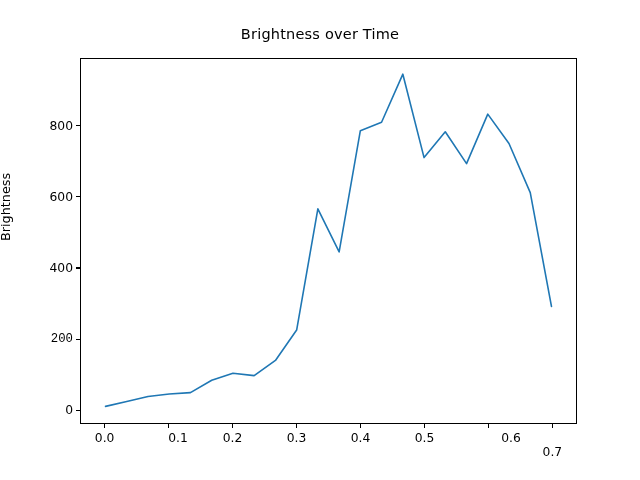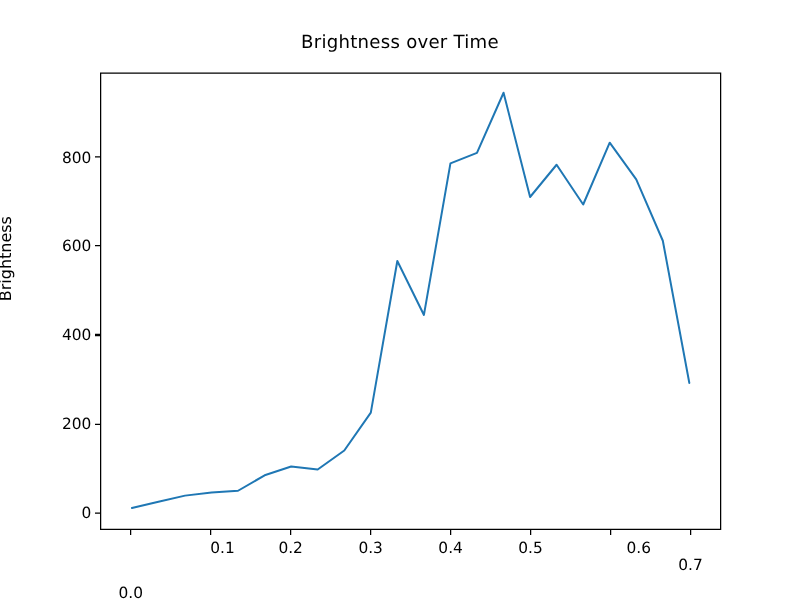--- a/index.html
+++ b/index.html
@@ -101,29 +101,29 @@
 
   <div id="chart-title">Brightness over Time</div>
 
   <div id="yaxis-label">Brightness</div>
 
 
   <div id="tick-layer">
       <div class="tick-mark ytick-mark" style="left: 76.4px; top: 409.592px;"></div>
       <div class="tick-label ytick-label" style="right: 567px; top: 410.142px;">0</div>
       <div class="tick-mark ytick-mark" style="left: 76.4px; top: 338.524px;"></div>
-      <div class="tick-label ytick-label" style="right: 567px; top: 339.074px;">200</div>
+      <div class="tick-label ytick-label" style="right: 567px; top: 339.074px; font-family: Liberation Mono, monospace;">200</div>
       <div class="tick-mark ytick-mark" style="left: 76.4px; top: 267.456px;"></div>
       <div class="tick-label ytick-label" style="right: 567px; top: 268.006px;">400</div>
       <div class="tick-mark ytick-mark" style="left: 76.4px; top: 196.388px;"></div>
       <div class="tick-label ytick-label" style="right: 567px; top: 196.938px;">600</div>
       <div class="tick-mark ytick-mark" style="left: 76.4px; top: 125.32px;"></div>
       <div class="tick-label ytick-label" style="right: 567px; top: 125.87px; margin-left: 36px;">800</div>
       <div class="tick-mark xtick-mark" style="left: 104.076px; top: 424px;"></div>
-      <div class="tick-label xtick-label" style="left: 104.626px; top: 431px; margin-top: 36px;">0.0</div>
+      <div class="tick-label xtick-label" style="left: 104.626px; top: 431px;">0.0</div>
       <div class="tick-mark xtick-mark" style="left: 168.04px; top: 424px;"></div>
       <div class="tick-label xtick-label" style="left: 158px; top: 431px; margin-left: 20px;">0.1</div>
       <div class="tick-mark xtick-mark" style="left: 232.004px; top: 424px;"></div>
       <div class="tick-label xtick-label" style="left: 232.554px; top: 431px;">0.2</div>
       <div class="tick-mark xtick-mark" style="left: 295.968px; top: 424px;"></div>
       <div class="tick-label xtick-label" style="left: 296.518px; top: 431px;">0.3</div>
       <div class="tick-mark xtick-mark" style="left: 359.932px; top: 424px;"></div>
       <div class="tick-label xtick-label" style="left: 360.482px; top: 431px;">0.4</div>
       <div class="tick-mark xtick-mark" style="left: 423.896px; top: 424px;"></div>
       <div class="tick-label xtick-label" style="left: 424.446px; top: 431px;">0.5</div>

